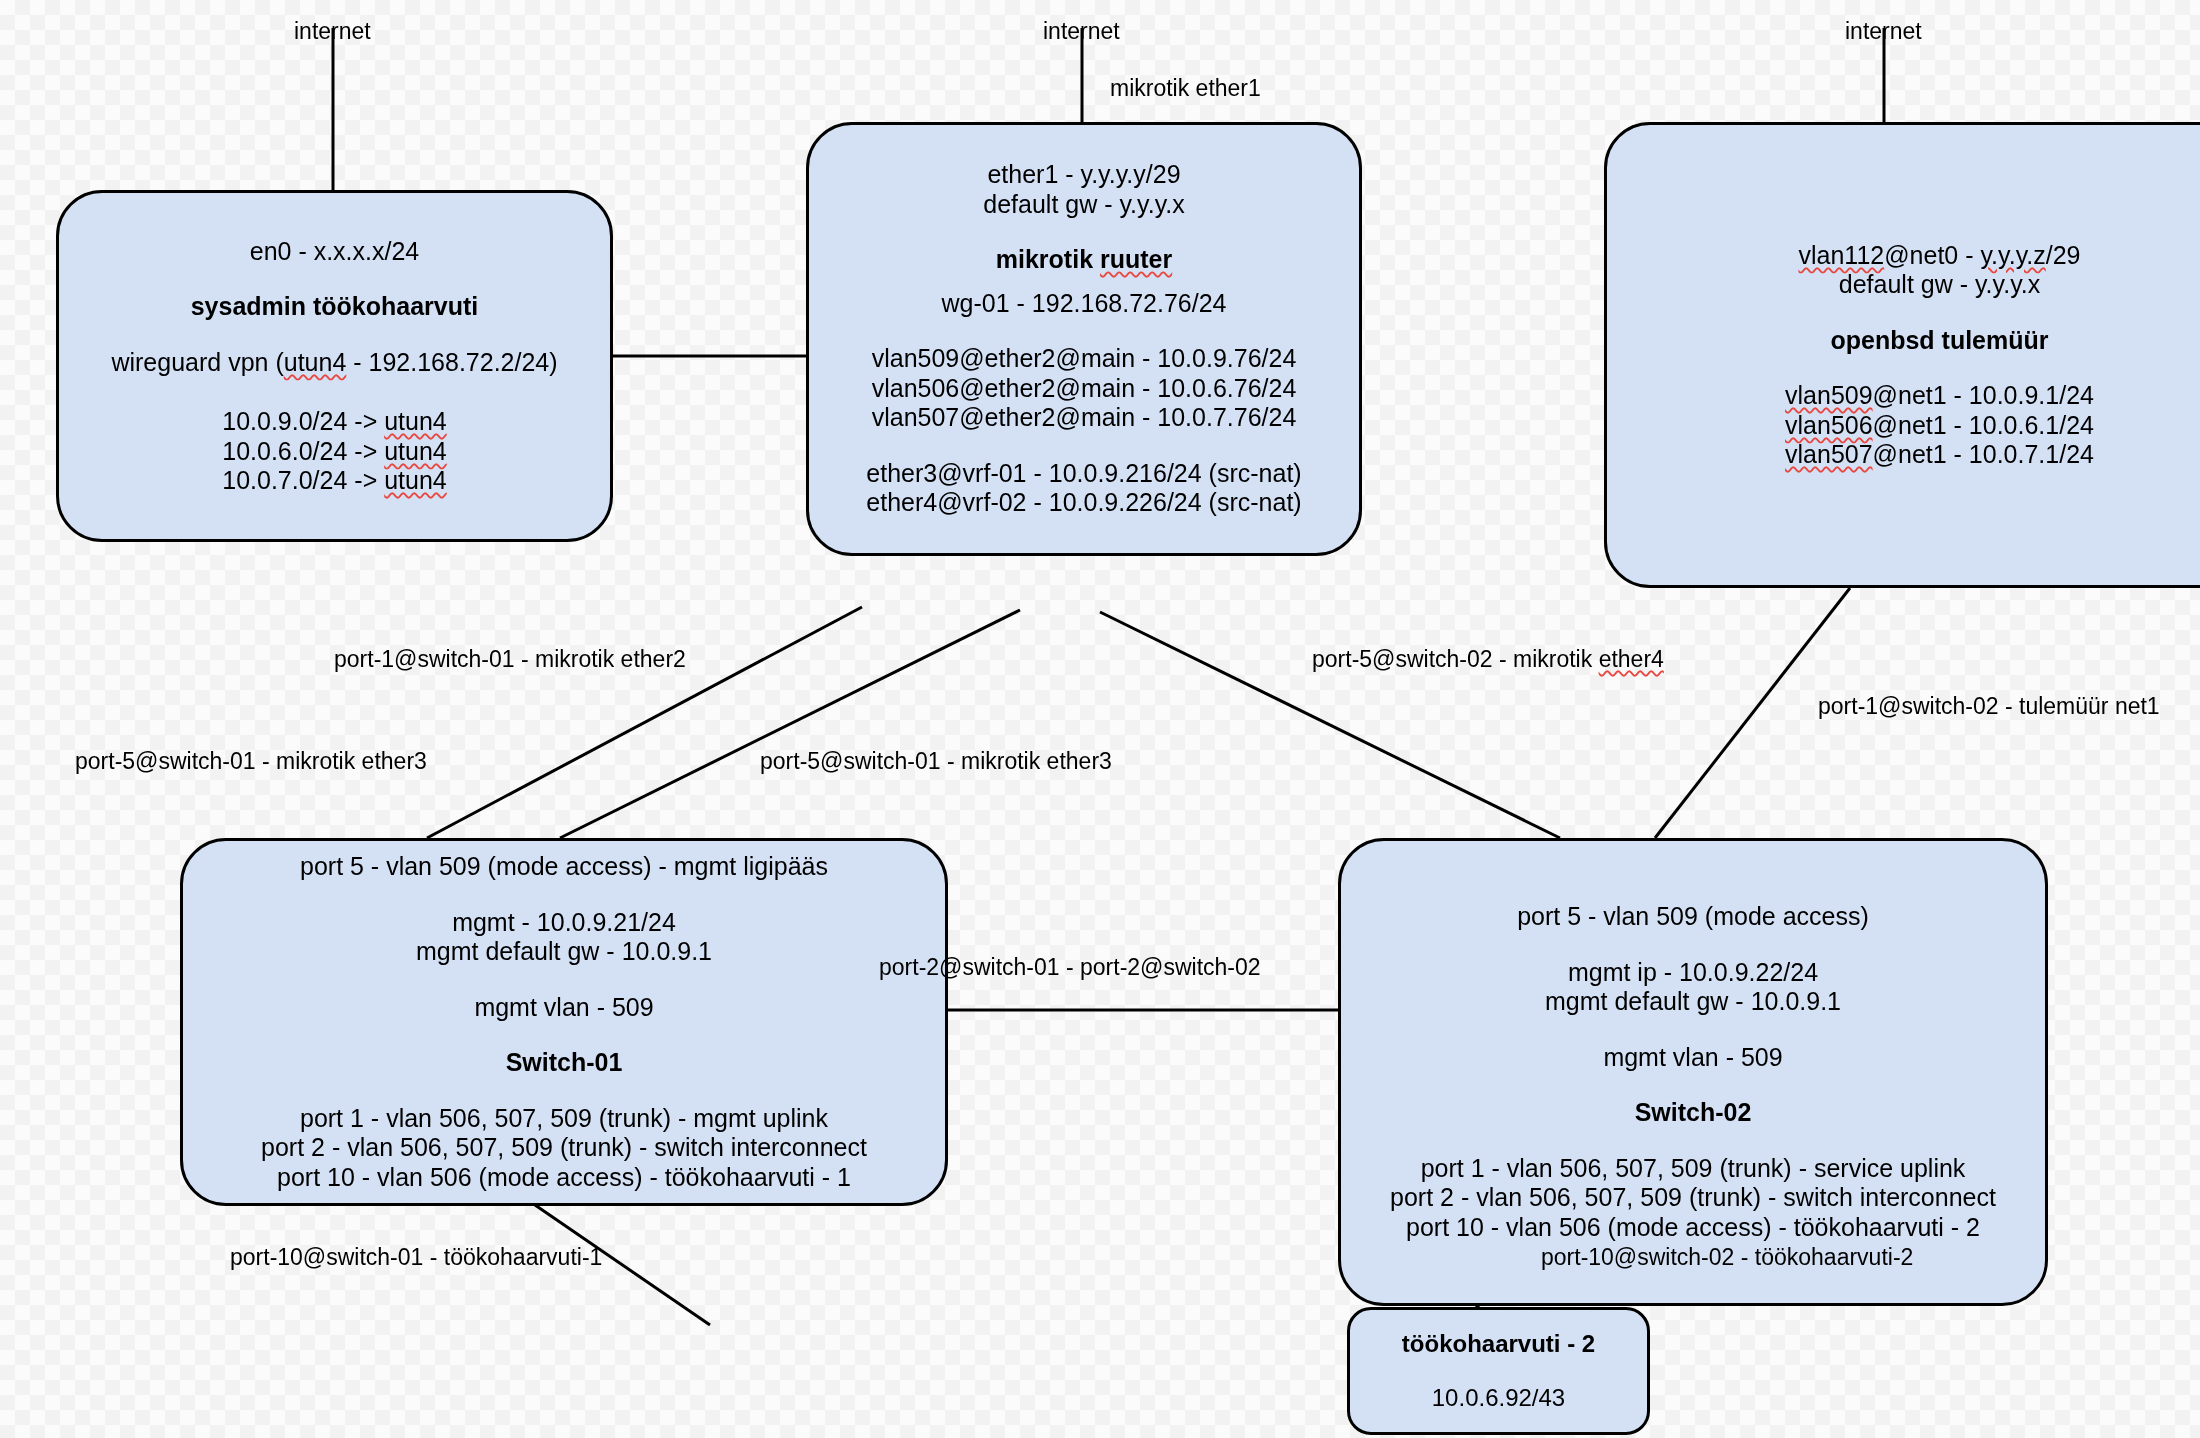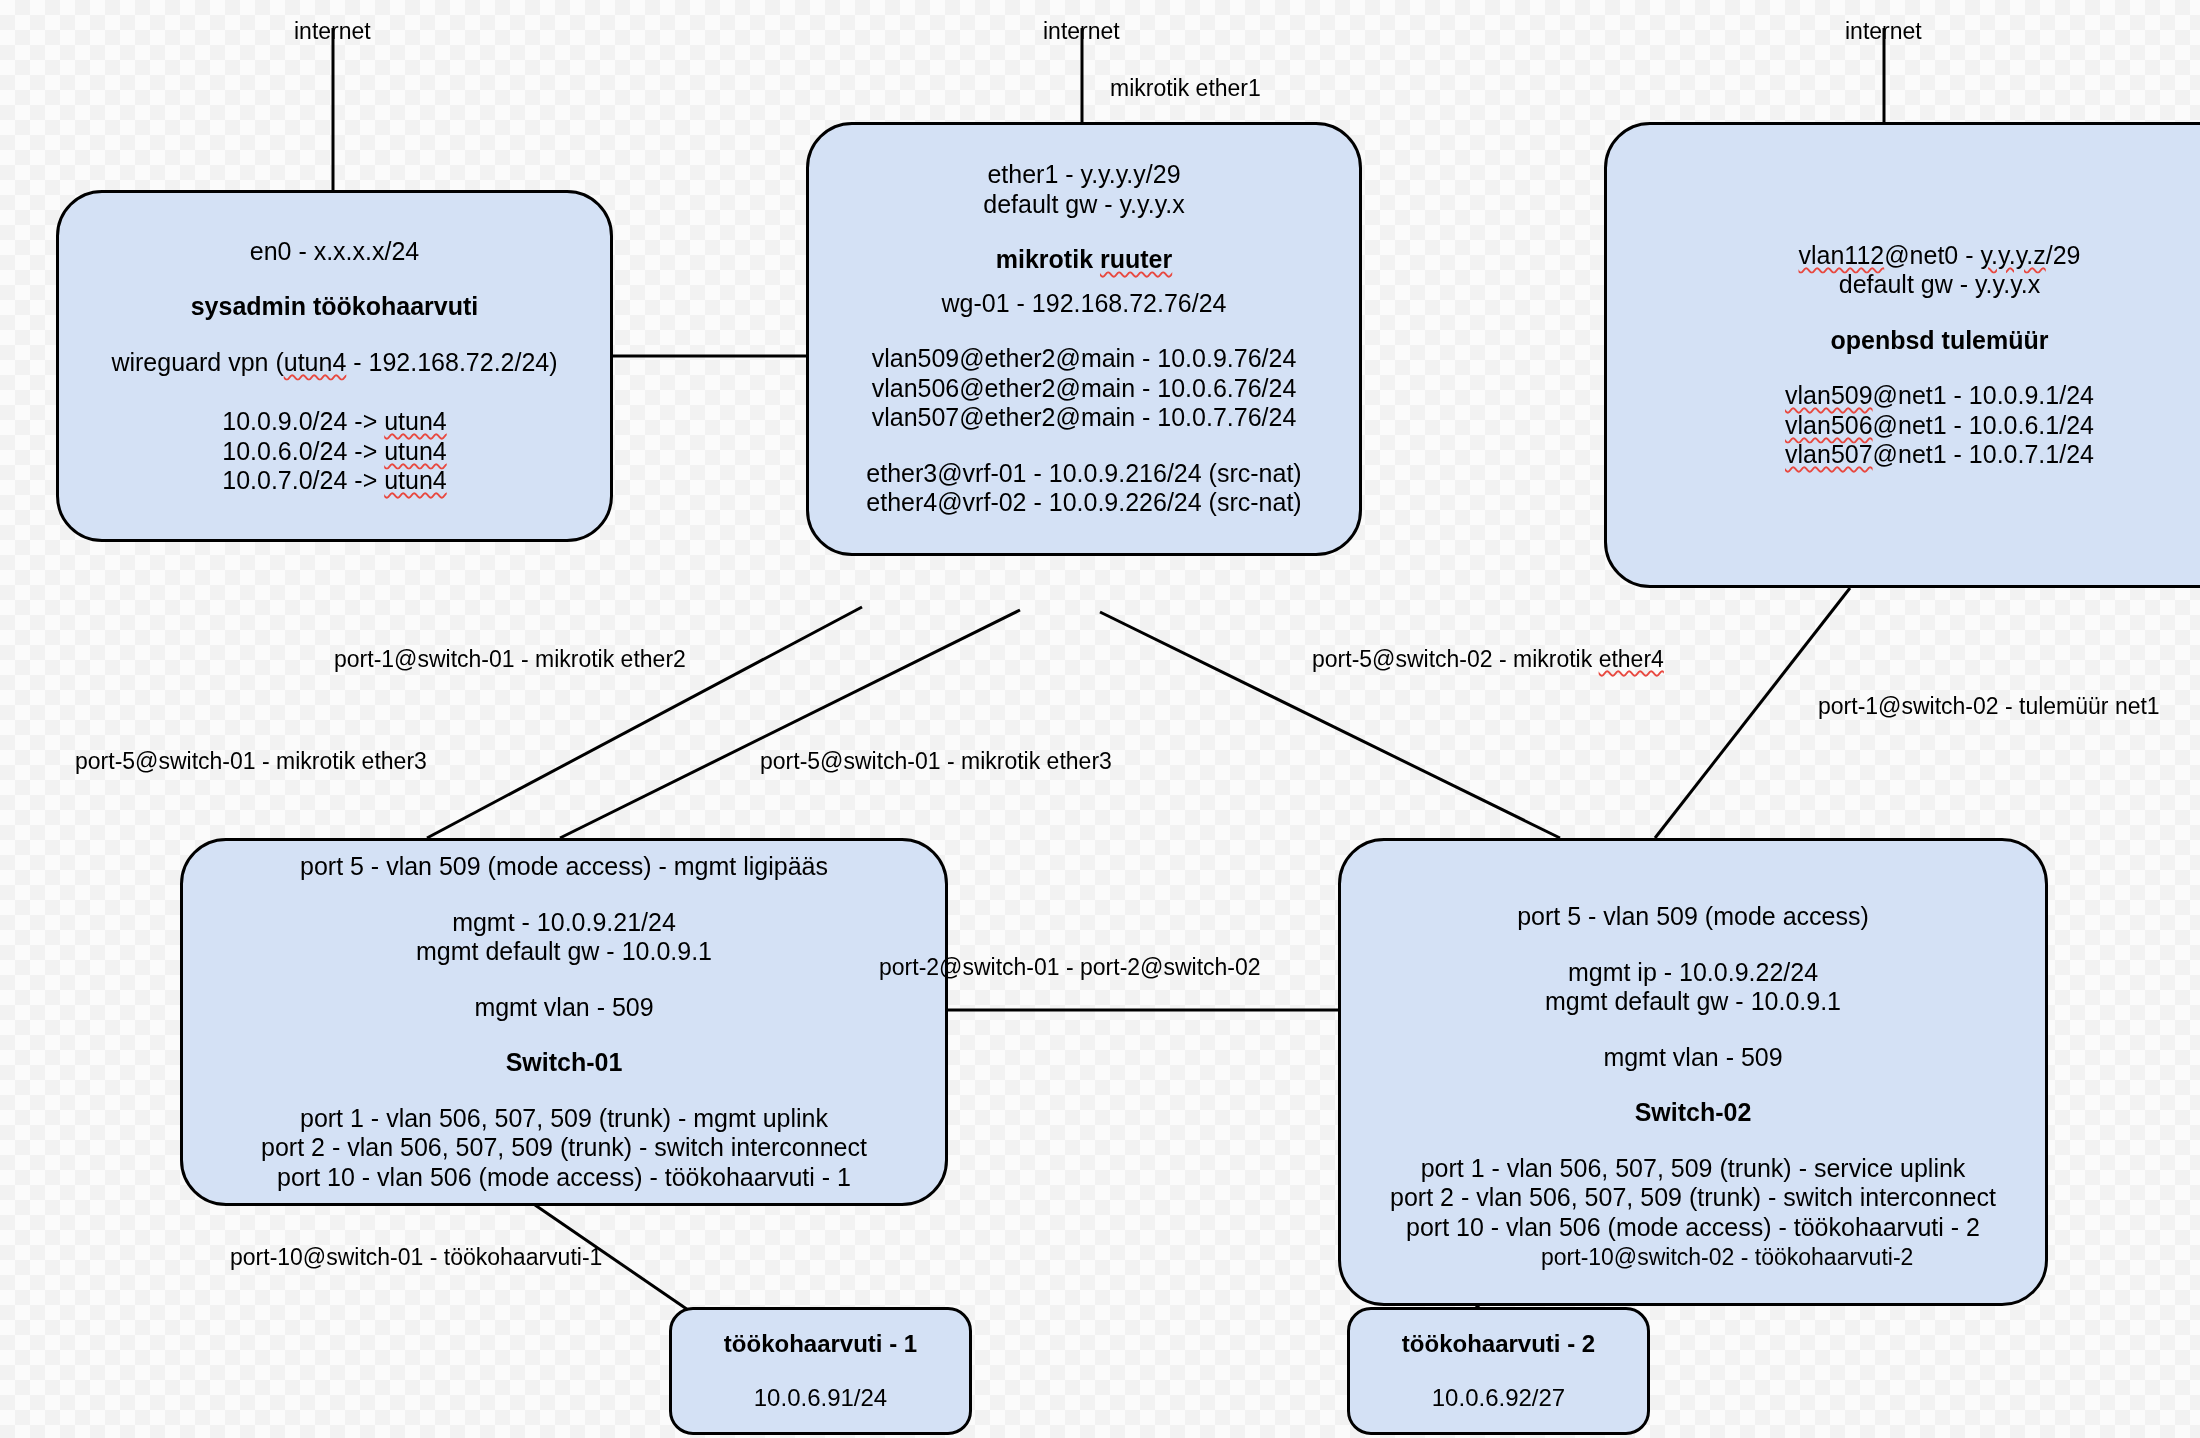--- a/index.html
+++ b/index.html
@@ -135,30 +135,25 @@
     <div class="gap"></div>
     <div class="ln">mgmt vlan - 509</div>
     <div class="gap"></div>
     <div class="ln bold">Switch-02</div>
     <div class="gap"></div>
     <div class="ln">port 1 - vlan 506, 507, 509 (trunk) - service uplink</div>
     <div class="ln">port 2 - vlan 506, 507, 509 (trunk) - switch interconnect</div>
     <div class="ln">port 10 - vlan 506 (mode access) - töökohaarvuti - 2</div>
   </div>
 
-  <div class="node small" style="left:669px;top:1307px;width:303px;height:128px;">
-    <div class="ln bold">töökohaarvuti - 1</div>
-    <div class="gap"></div>
-    <div class="ln">10.0.6.91/24</div>
-  </div>
 
   <div class="node small" style="left:1347px;top:1307px;width:303px;height:128px;">
     <div class="ln bold">töökohaarvuti - 2</div>
     <div class="gap"></div>
-    <div class="ln">10.0.6.92/27</div>
+    <div class="ln">10.0.6.92/43</div>
   </div>
 
   <div class="elabel" style="left:334px;top:647px;">port-1@switch-01 - mikrotik ether2</div>
 
   <div class="elabel" style="left:75px;top:749px;">port-5@switch-01 - mikrotik ether3</div>
 
   <div class="elabel" style="left:760px;top:749px;">port-5@switch-01 - mikrotik ether3</div>
 
   <div class="elabel" style="left:1312px;top:647px;">port-5@switch-02 - mikrotik <span class="sp">ether4</span></div>
 

